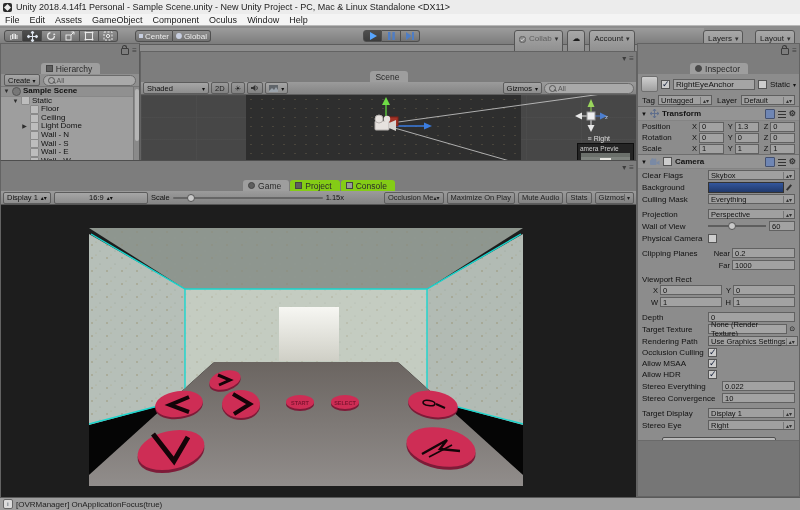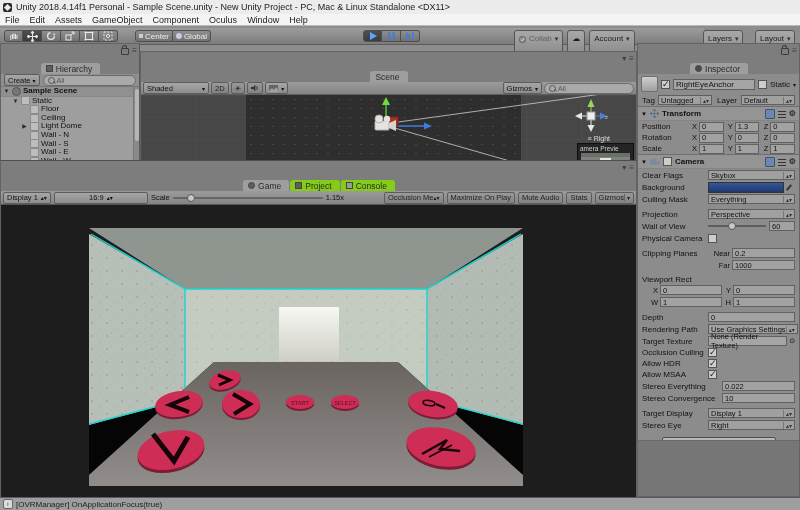--- a/index.html
+++ b/index.html
@@ -735,44 +735,44 @@
             <span>1</span>
           </div>
       </div>
       <div class="gap3"></div>
       <div class="irow">
           <span class="ilabel">Depth</span>
           <div class="fld">
             <span>0</span>
           </div>
         </div>
+      <div class="irow targettex">
+          <span class="ilabel">Target Texture</span>
+          <div class="fld">
+            <span>None (Render Texture)</span>
+          </div>
+          <span style="font-size:7px">⊙</span>
+        </div>
       <div class="irow">
           <span class="ilabel">Rendering Path</span>
           <div class="dd">
             <span class="val">Use Graphics Settings</span>
             <span class="caret">▴▾</span>
           </div>
         </div>
-      <div class="irow targettex">
-          <span class="ilabel">Target Texture</span>
-          <div class="fld">
-            <span>None (Render Texture)</span>
-          </div>
-          <span style="font-size:7px">⊙</span>
-        </div>
       <div class="irow" style="height:11px">
           <span class="ilabel">Occlusion Culling</span>
           <div class="cb checked"></div>
         </div>
       <div class="irow" style="height:11px">
+          <span class="ilabel">Allow MSAA</span>
+          <div class="cb checked"></div>
+        </div>
+      <div class="irow" style="height:11px">
           <span class="ilabel">Allow HDR</span>
-          <div class="cb checked"></div>
-        </div>
-      <div class="irow" style="height:11px">
-          <span class="ilabel">Allow MSAA</span>
           <div class="cb checked"></div>
         </div>
       <div class="irow">
           <span class="ilabel" style="width:78px">Stereo Everything</span>
           <div class="fld">
             <span>0.022</span>
           </div>
         </div>
       <div class="irow">
           <span class="ilabel" style="width:78px">Stereo Convergence</span>

